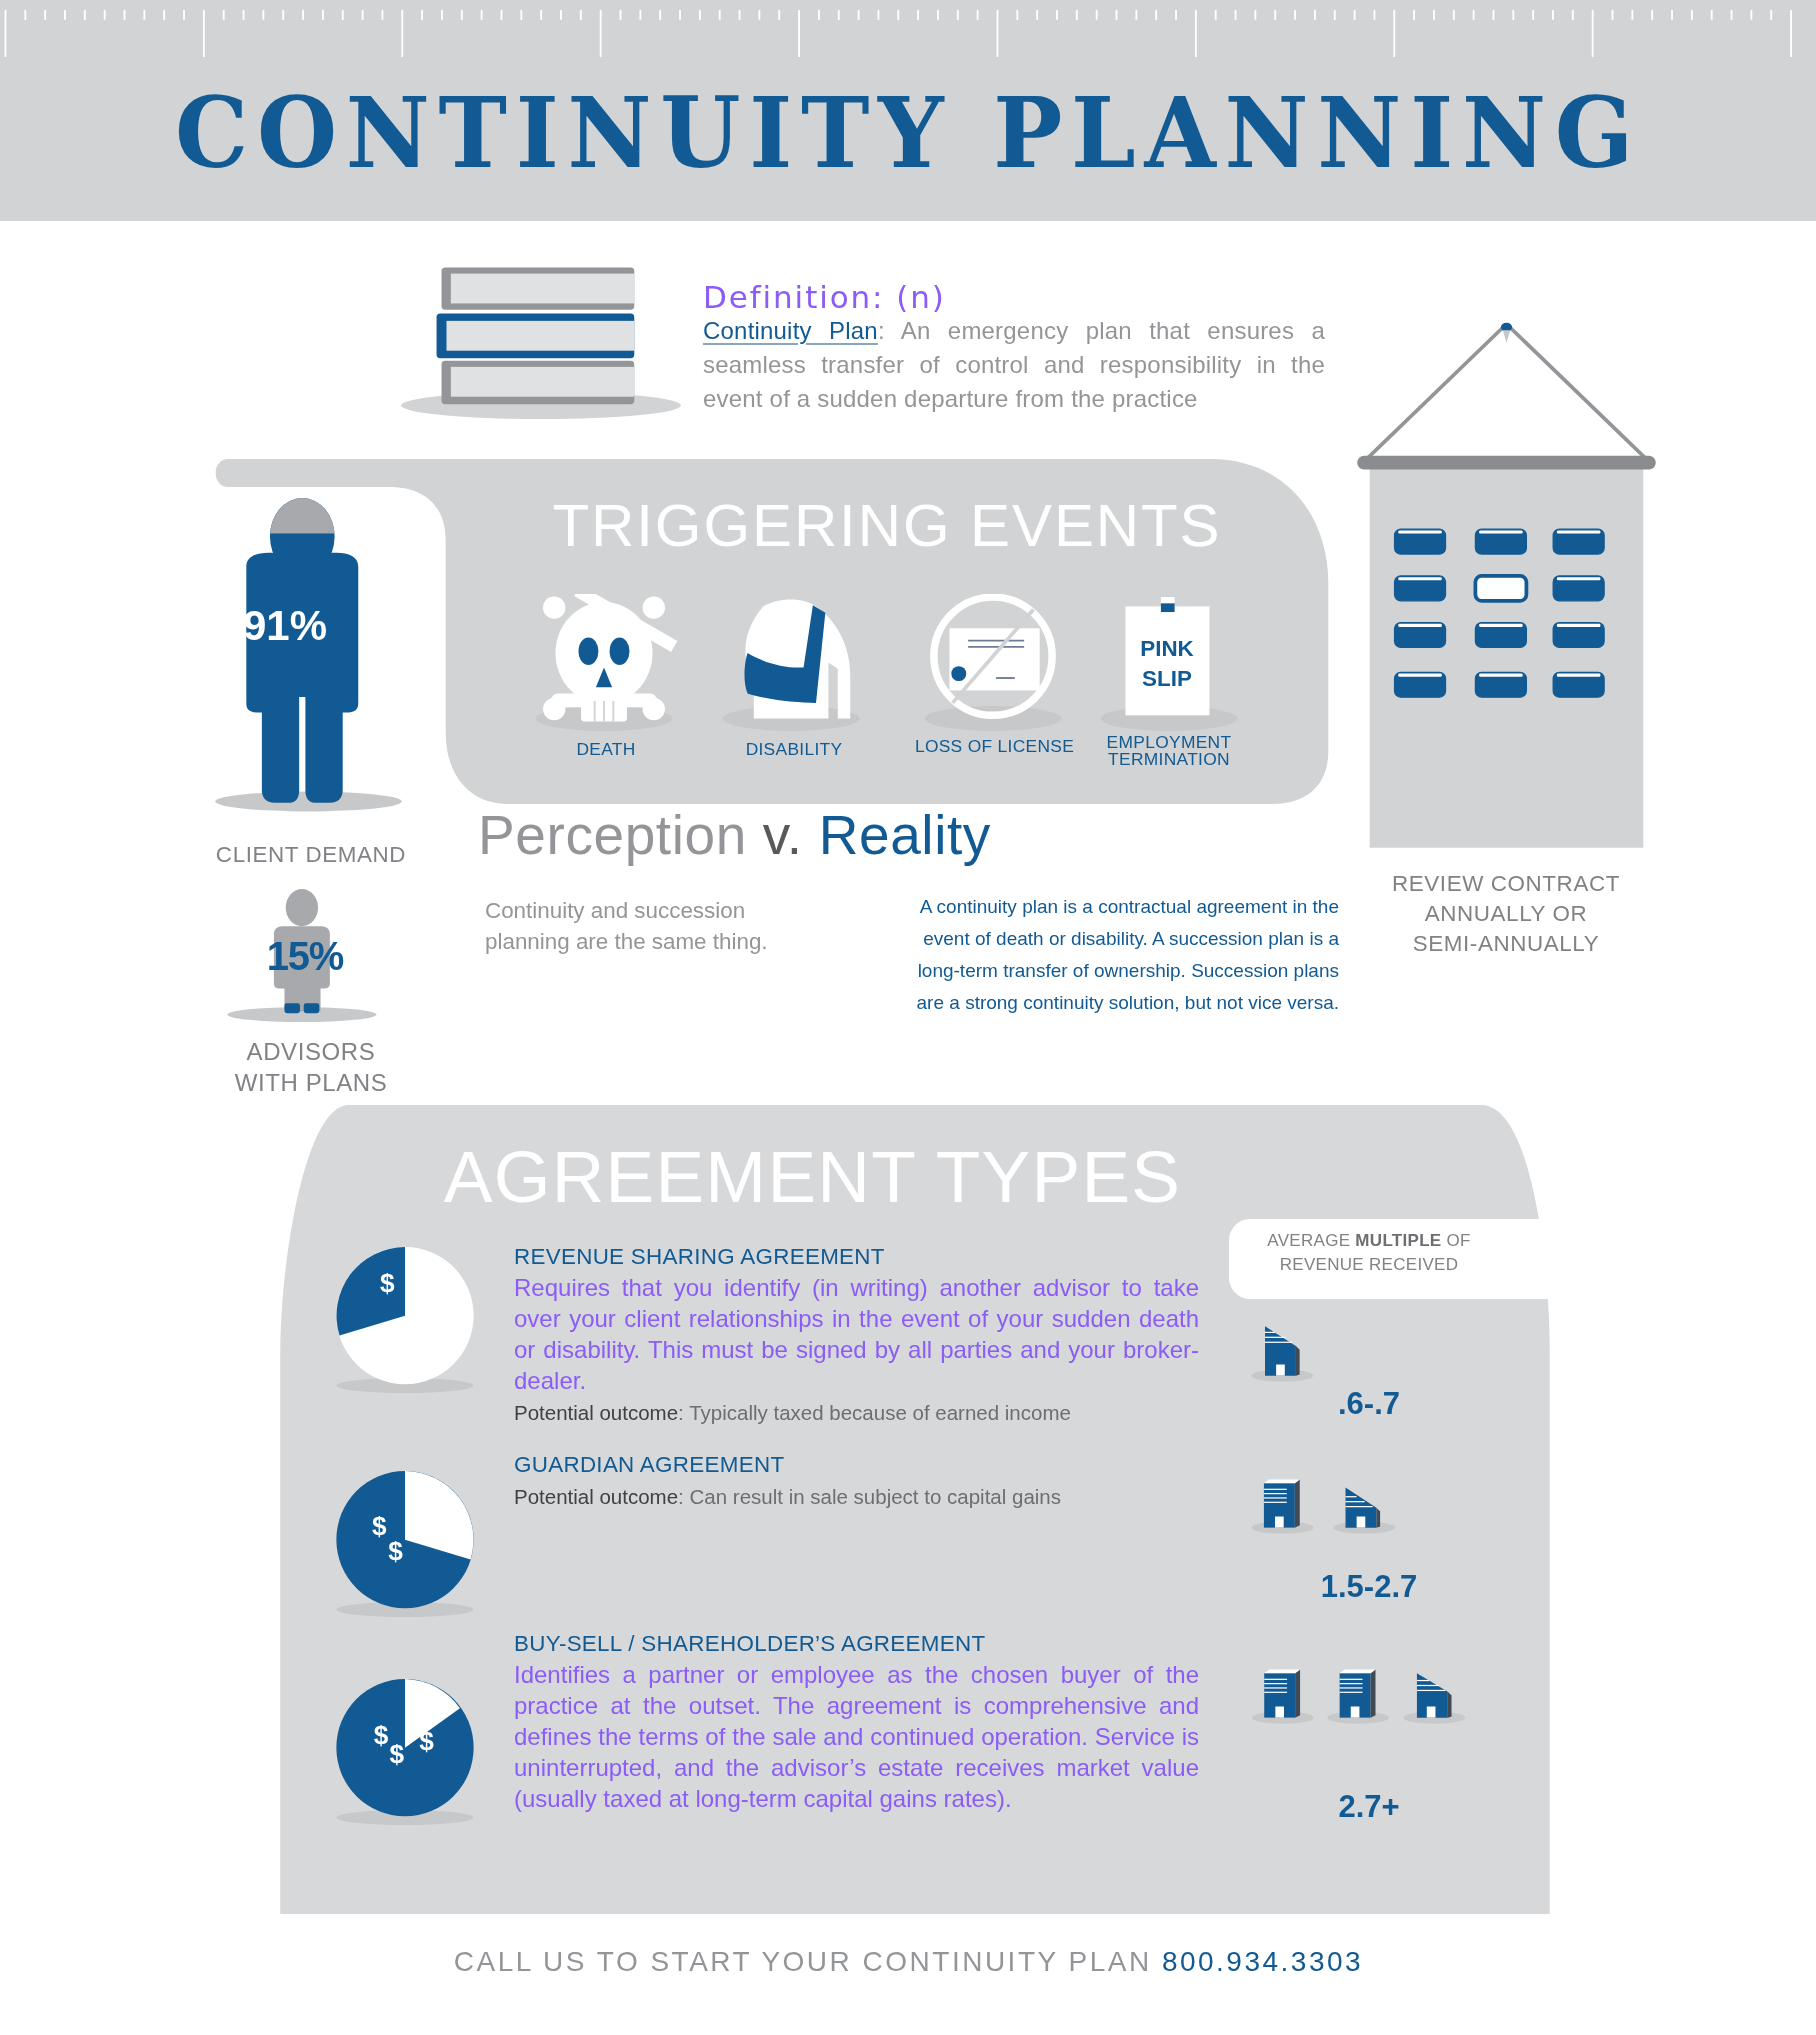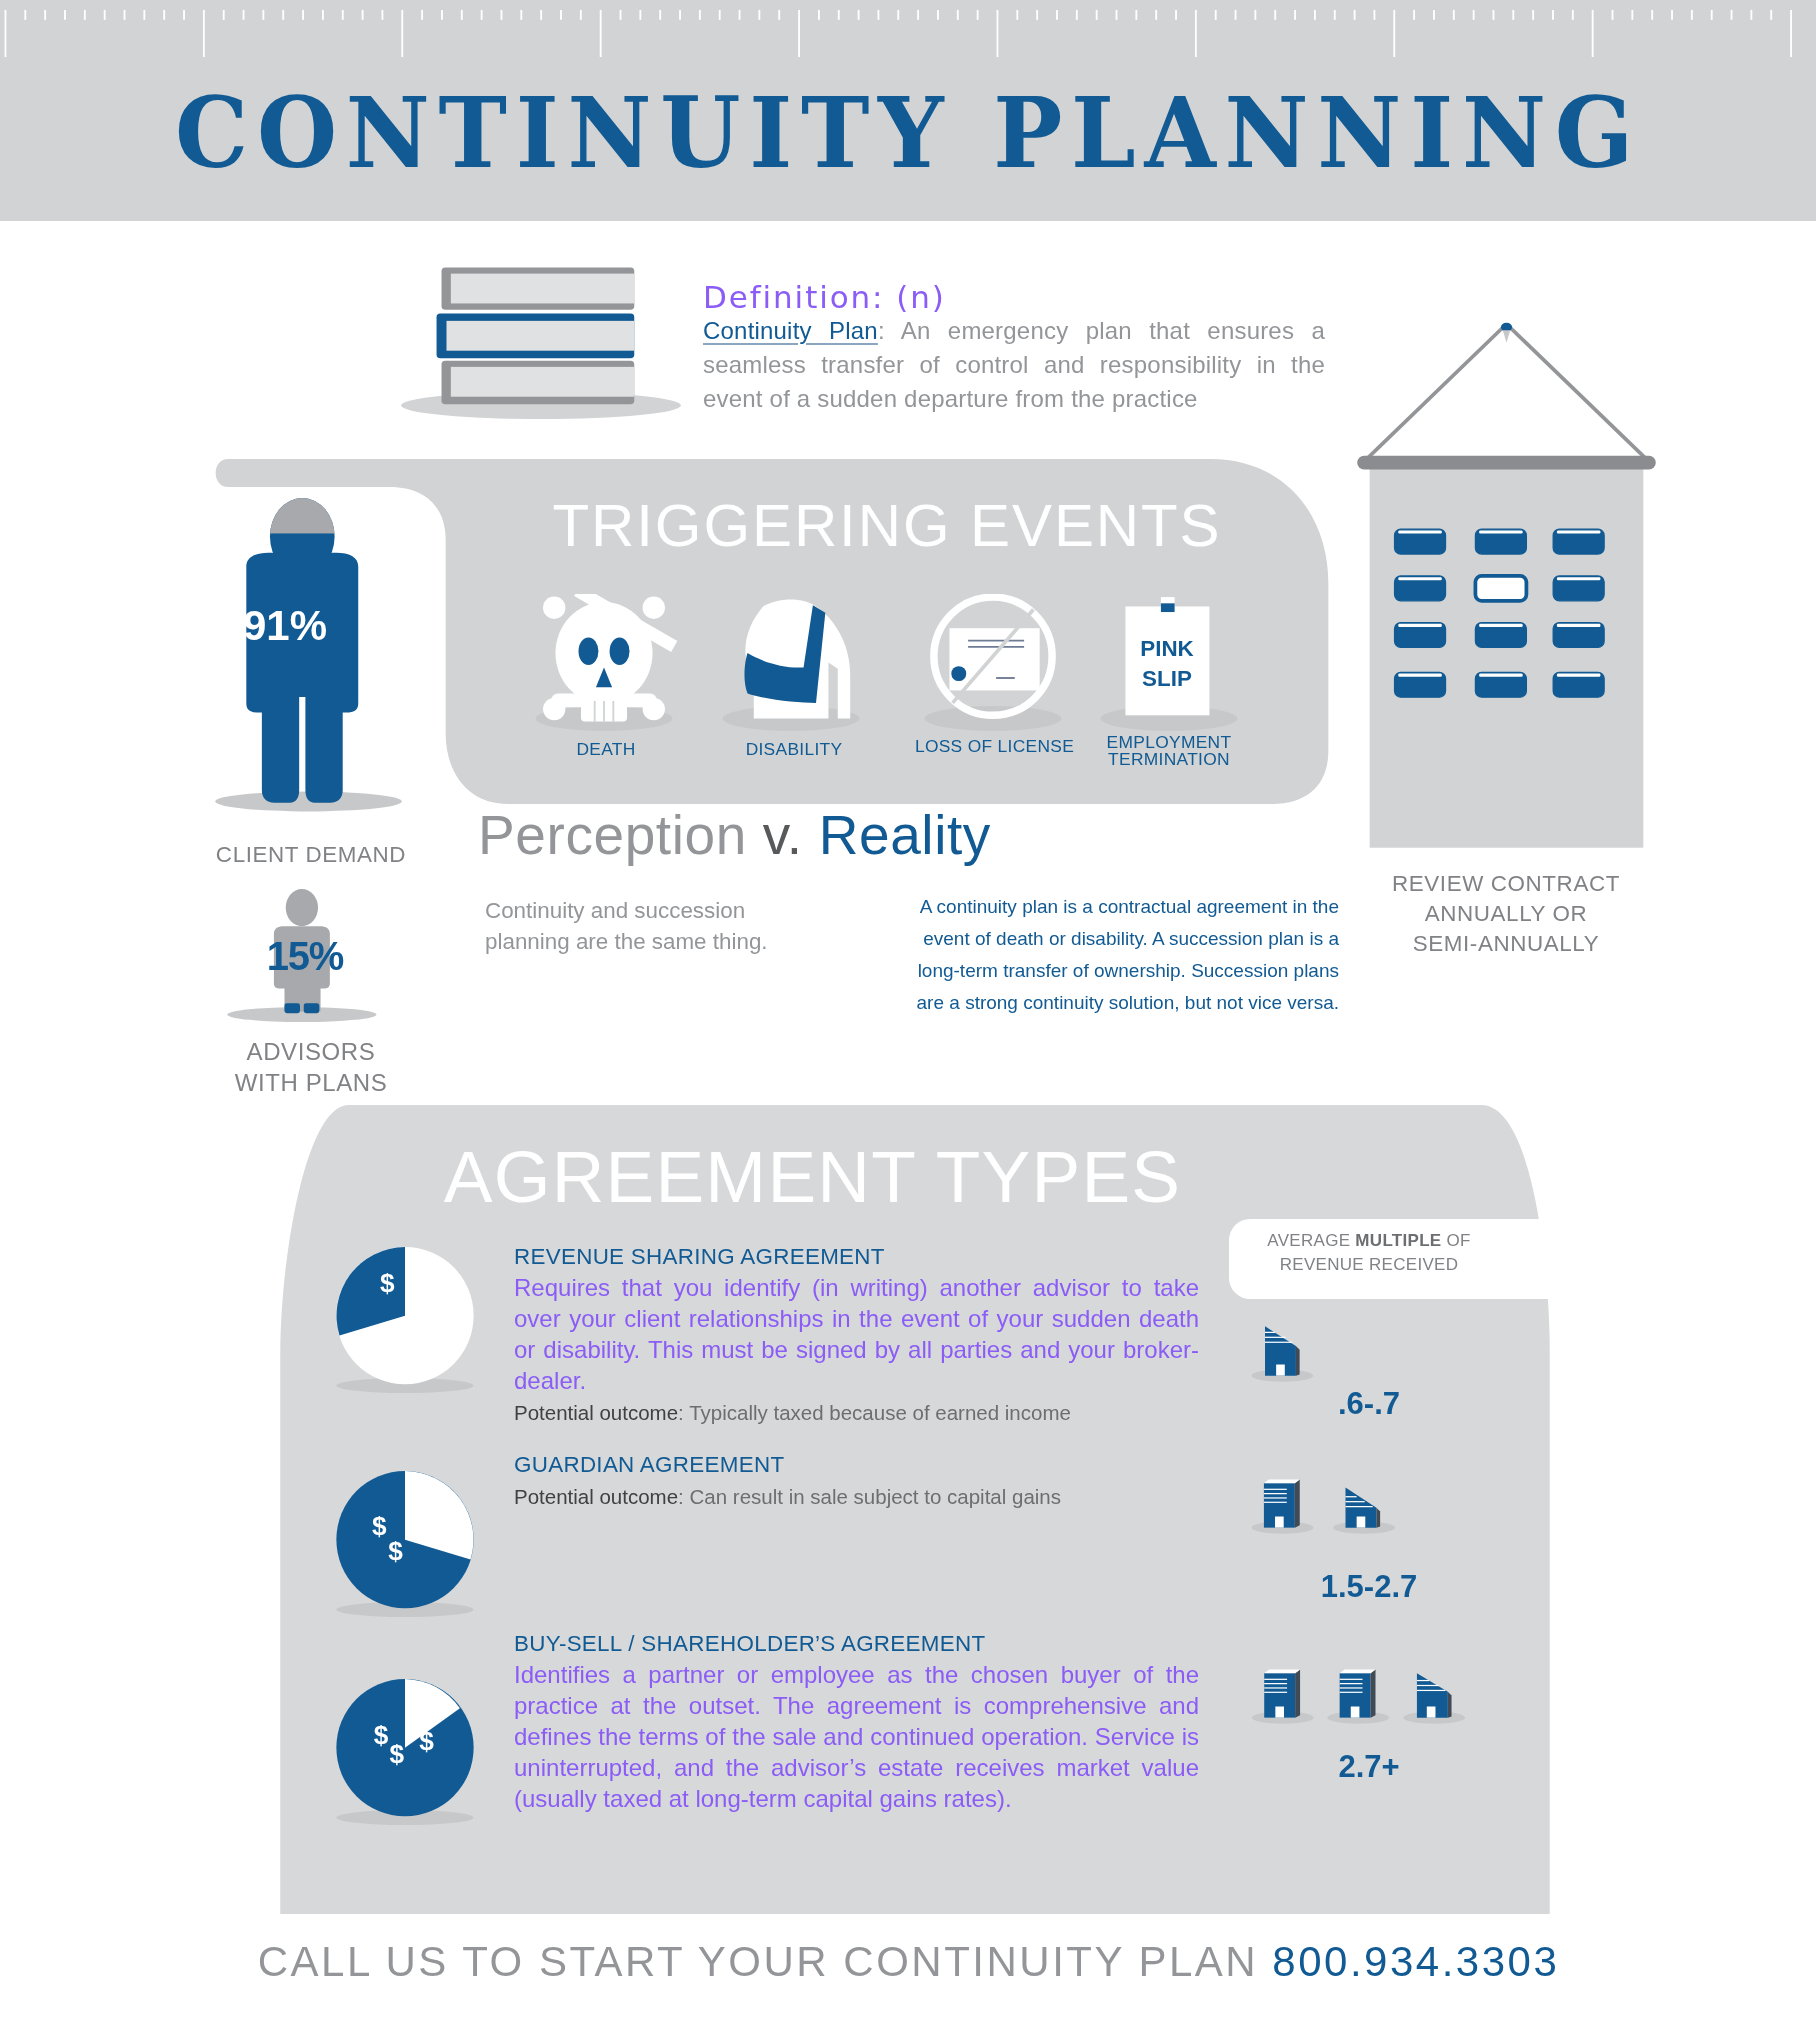--- a/index.html
+++ b/index.html
@@ -54,21 +54,21 @@
   .agr-name { font-size: 22.4px; line-height: 30px; color: #115a93; letter-spacing: 0.3px; }
   .agr-desc { font-size: 24px; line-height: 31px; color: #8b5cf6; text-align: justify; }
   .agr-outcome { font-size: 20.5px; line-height: 31px; color: #6d6e71; margin-top: 1.2px; }
   .agr-outcome .lbl { color: #414042; }
 
   .pie { left: 327px; width: 156px; height: 156px; }
   .bldgs { left: 1251px; height: 68px; }
   .mult-val { left: 1229px; width: 280px; text-align: center; font-size: 31px; font-weight: bold; color: #115a93; line-height: 37px; }
 
   
-  #cta { left: 0; top: 1937px; width: 1817px; text-align: center; font-size: 42px; color: #939598; letter-spacing: 2.5px; line-height: 50px; }
+  #cta { left: 0; top: 1937px; width: 1817px; text-align: center; font-size: 28px; color: #939598; letter-spacing: 2.5px; line-height: 50px; }
   #cta-phone { color: #115a93; }
 </style>
 </head>
 <body>
 
 <div id="banner" class="abs"></div>
 <svg id="ruler" class="abs" width="1817" height="62" viewBox="0 0 2919 100">
   <g stroke="#ffffff" stroke-width="3">
 
   <line x1="3" x2="3" y1="16" y2="92"></line>
@@ -430,16 +430,16 @@
     <polygon points="22,18 72,48 72,90 22,90" fill="#115a93"></polygon>
     <polygon points="72,48 78,54 78,88 72,90" fill="#414b55"></polygon>
     <rect x="38" y="72" width="14" height="18" fill="#ffffff"></rect>
     <g stroke="#ffffff" stroke-width="2">
         <line x1="22" y1="30" x2="42" y2="30"></line>
         <line x1="22" y1="38" x2="57" y2="38"></line>
         <line x1="22" y1="46" x2="68" y2="46"></line>
       </g>
   </g>
 </svg>
-<div class="abs mult-val" style="top:1748px;text-align:center;">2.7+</div>
+<div class="abs mult-val" style="top:1788px;text-align:center;">2.7+</div>
 
 <div id="cta" class="abs"><span>CALL US TO START YOUR CONTINUITY PLAN </span><span id="cta-phone">800.934.3303</span></div>
 
 
 </body></html>

